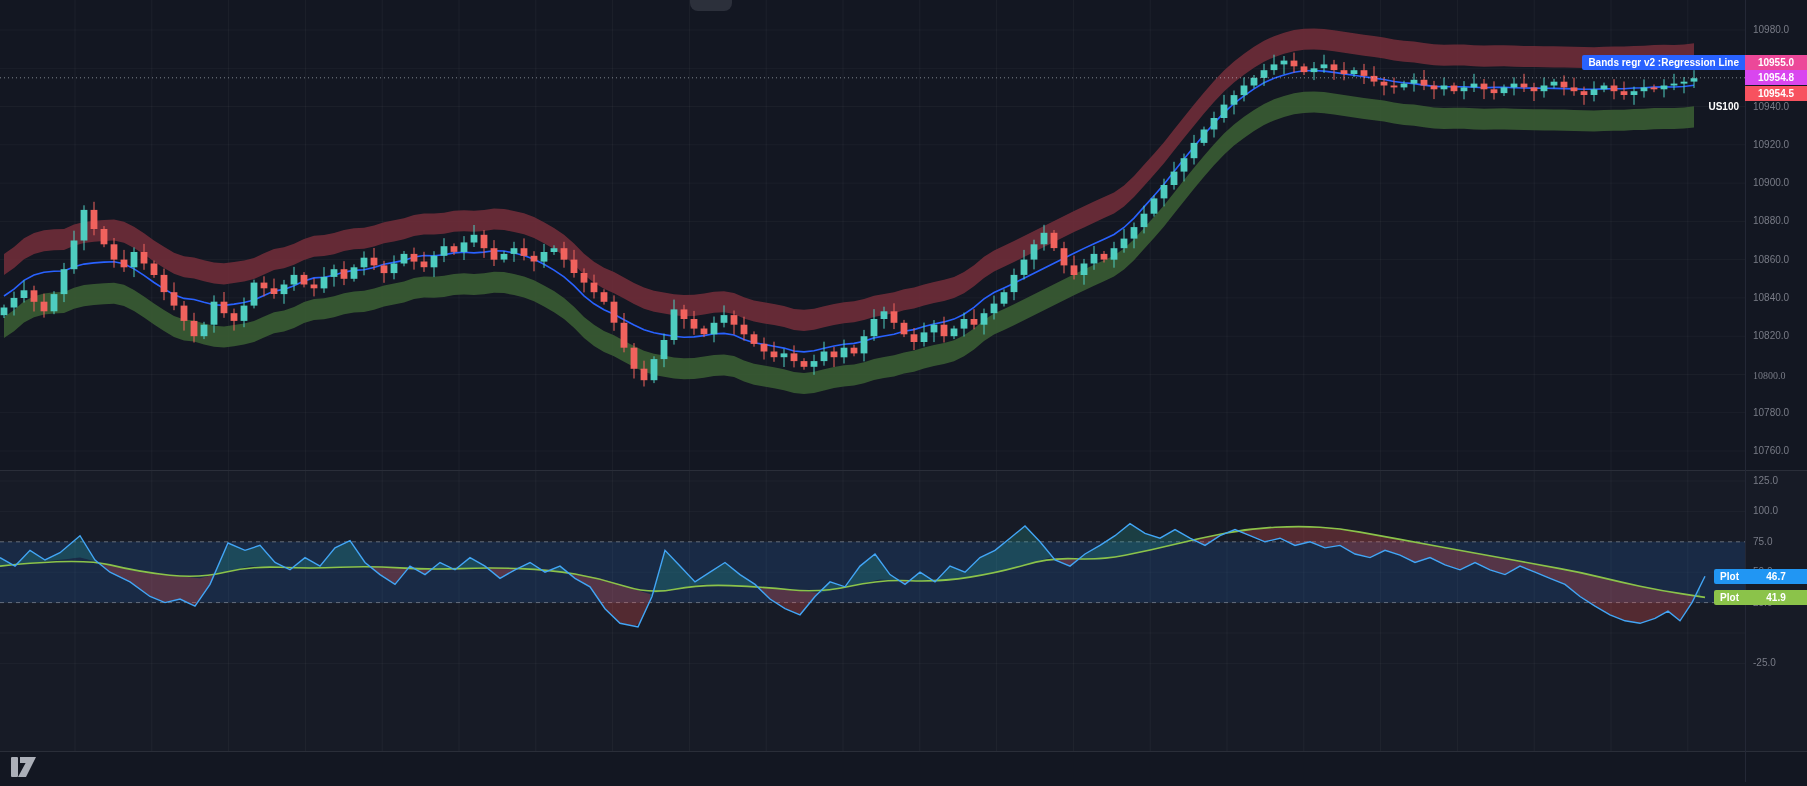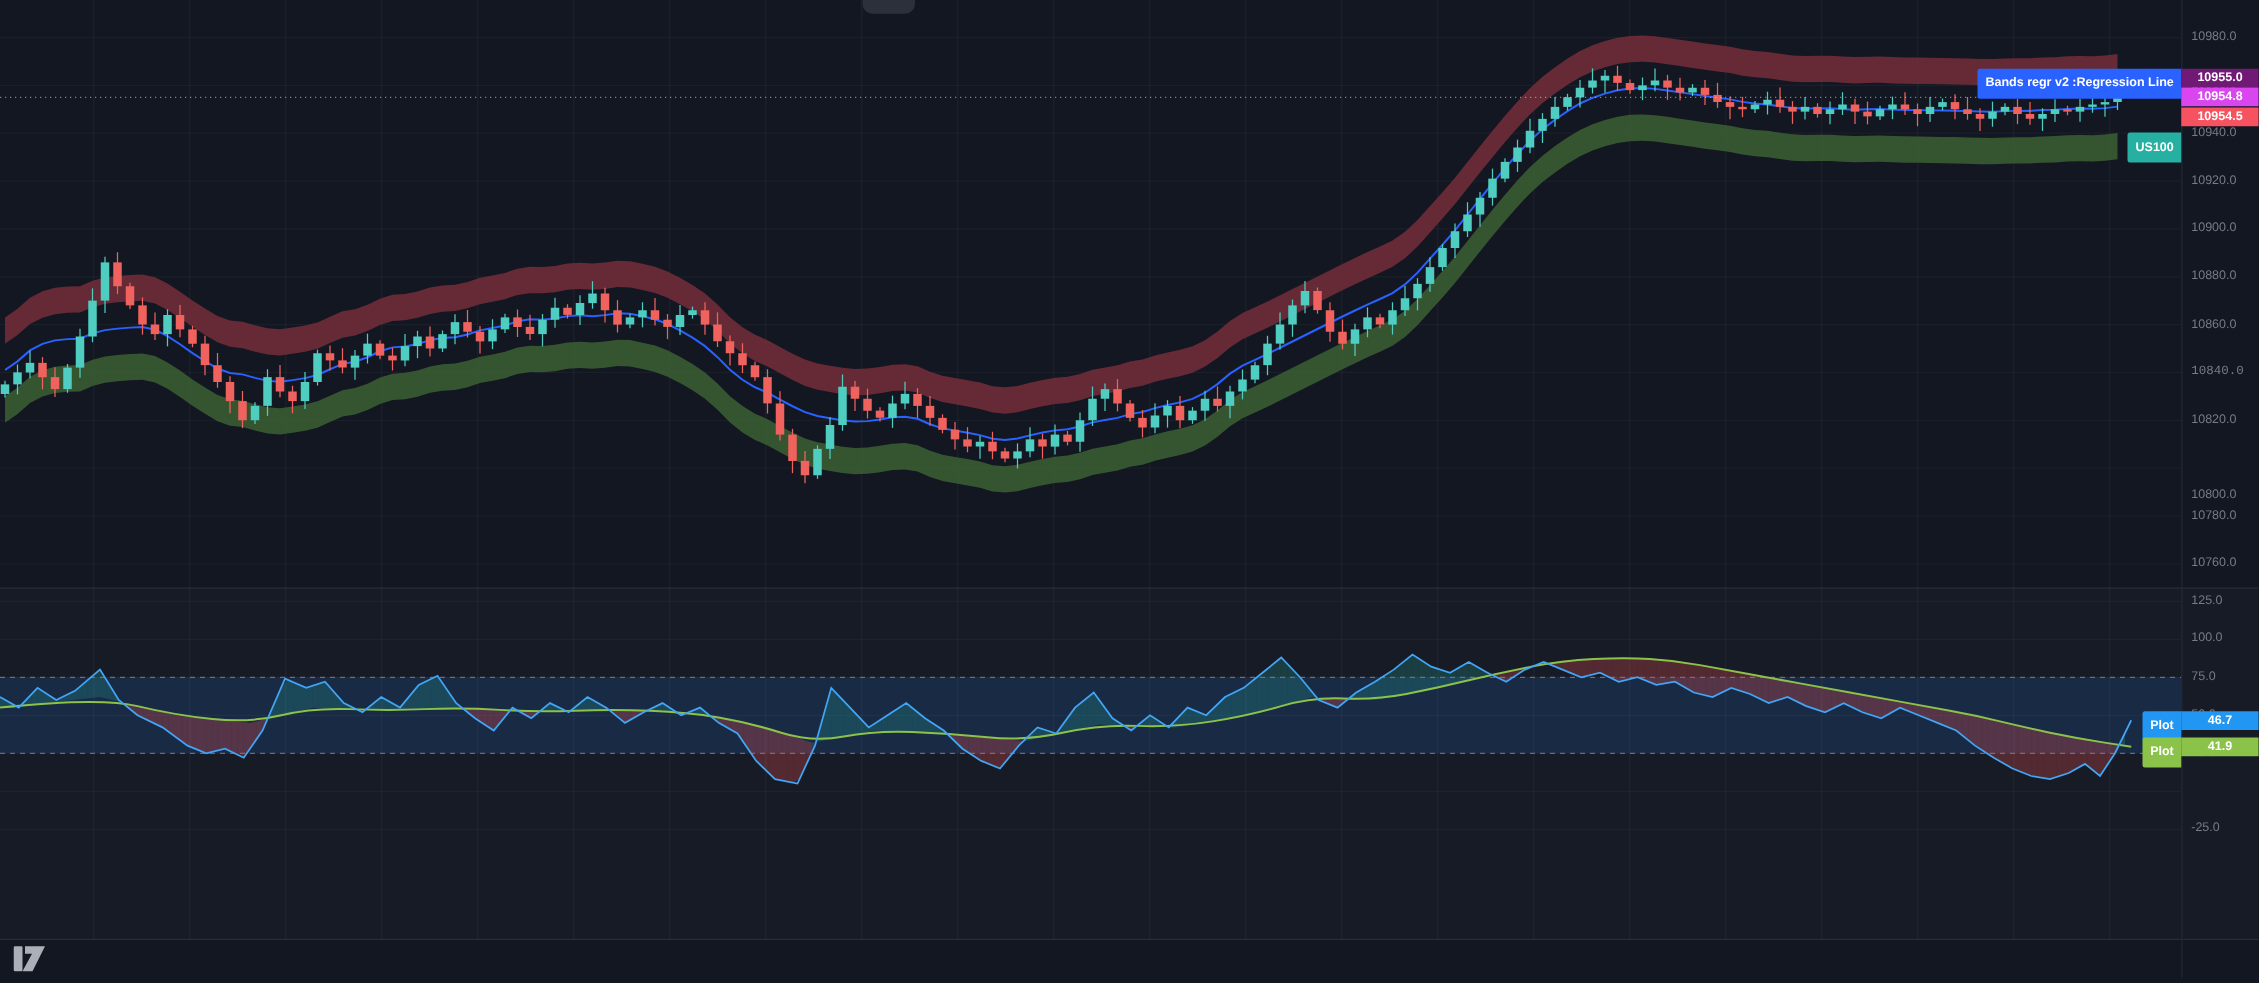--- a/index.html
+++ b/index.html
@@ -16,21 +16,21 @@
   }
   .tick{
     position:absolute;left:7px;font-size:10px;color:#787b86;
     white-space:nowrap;line-height:12px;height:12px;
   }
   .badge-row{
     position:absolute;right:0;display:flex;height:15px;
     font-size:10px;color:#ffffff;z-index:6;align-items:stretch;
   }
   .chip{display:flex;align-items:center;font-weight:700;}
-  .chip.label{padding:12px 6px;white-space:nowrap;border-radius:2px 0 0 2px;}
+  .chip.label{padding:0 6px;white-space:nowrap;border-radius:2px 0 0 2px;}
   .chip.value{width:62px;justify-content:center;}
   #pane-handle{
     position:absolute;left:690px;top:0;width:42px;height:11px;
     background:#3a3e4a;opacity:.65;border-radius:0 0 8px 8px;z-index:4;
   }
   #tv-logo{position:absolute;left:10px;top:752px;z-index:4;opacity:.85;}
 </style>
 </head>
 <body>
 
@@ -773,37 +773,37 @@
     </svg>
 
   <div id="price-scale">
       <span class="tick" style="top: 24px;">10980.0</span>
       <span class="tick" style="top: 62.3px;">10960.0</span>
       <span class="tick" style="top: 100.5px;">10940.0</span>
       <span class="tick" style="top: 138.8px;">10920.0</span>
       <span class="tick" style="top: 177.1px;">10900.0</span>
       <span class="tick" style="top: 215.4px;">10880.0</span>
       <span class="tick" style="top: 253.6px;">10860.0</span>
-      <span class="tick" style="top: 291.9px; font-family: Liberation Mono, monospace;">10840.0</span>
+      <span class="tick" style="top: 291.9px;">10840.0</span>
       <span class="tick" style="top: 330.2px;">10820.0</span>
-      <span class="tick" style="top: 390px;">10800.0</span>
+      <span class="tick" style="top: 370px; font-family: Liberation Serif, serif;">10800.0</span>
       <span class="tick" style="top: 406.7px;">10780.0</span>
       <span class="tick" style="top: 445px;">10760.0</span>
       <span class="tick" style="top: 475px;">125.0</span>
       <span class="tick" style="top: 505.4px;">100.0</span>
       <span class="tick" style="top: 535.8px;">75.0</span>
       <span class="tick" style="top: 566.2px;">50.0</span>
       <span class="tick" style="top: 596.6px;">25.0</span>
       <span class="tick" style="top: 595px;">0.0</span>
       <span class="tick" style="top: 657.4px;">-25.0</span>
     </div>
 
   <div class="badge-row" id="badge-m0" style="top: 54.9px;">
     <span class="chip label" style="background: rgb(41, 98, 255);">Bands regr v2 :Regression Line</span>
-    <span class="chip value" style="background: #701a75;">10955.0</span>
+    <span class="chip value" style="background: #ec4899;">10955.0</span>
   </div>
   <div class="badge-row" id="badge-m1" style="top: 70.3px;">
     <span class="chip label" style="background: rgb(38, 176, 162); margin-top: 36px;">US100</span>
     <span class="chip value" style="background: #d946ef;">10954.8</span>
   </div>
   <div class="badge-row" id="badge-m2" style="top: 85.7px;">
 
     <span class="chip value" style="background: rgb(247, 82, 95);">10954.5</span>
   </div>
 

